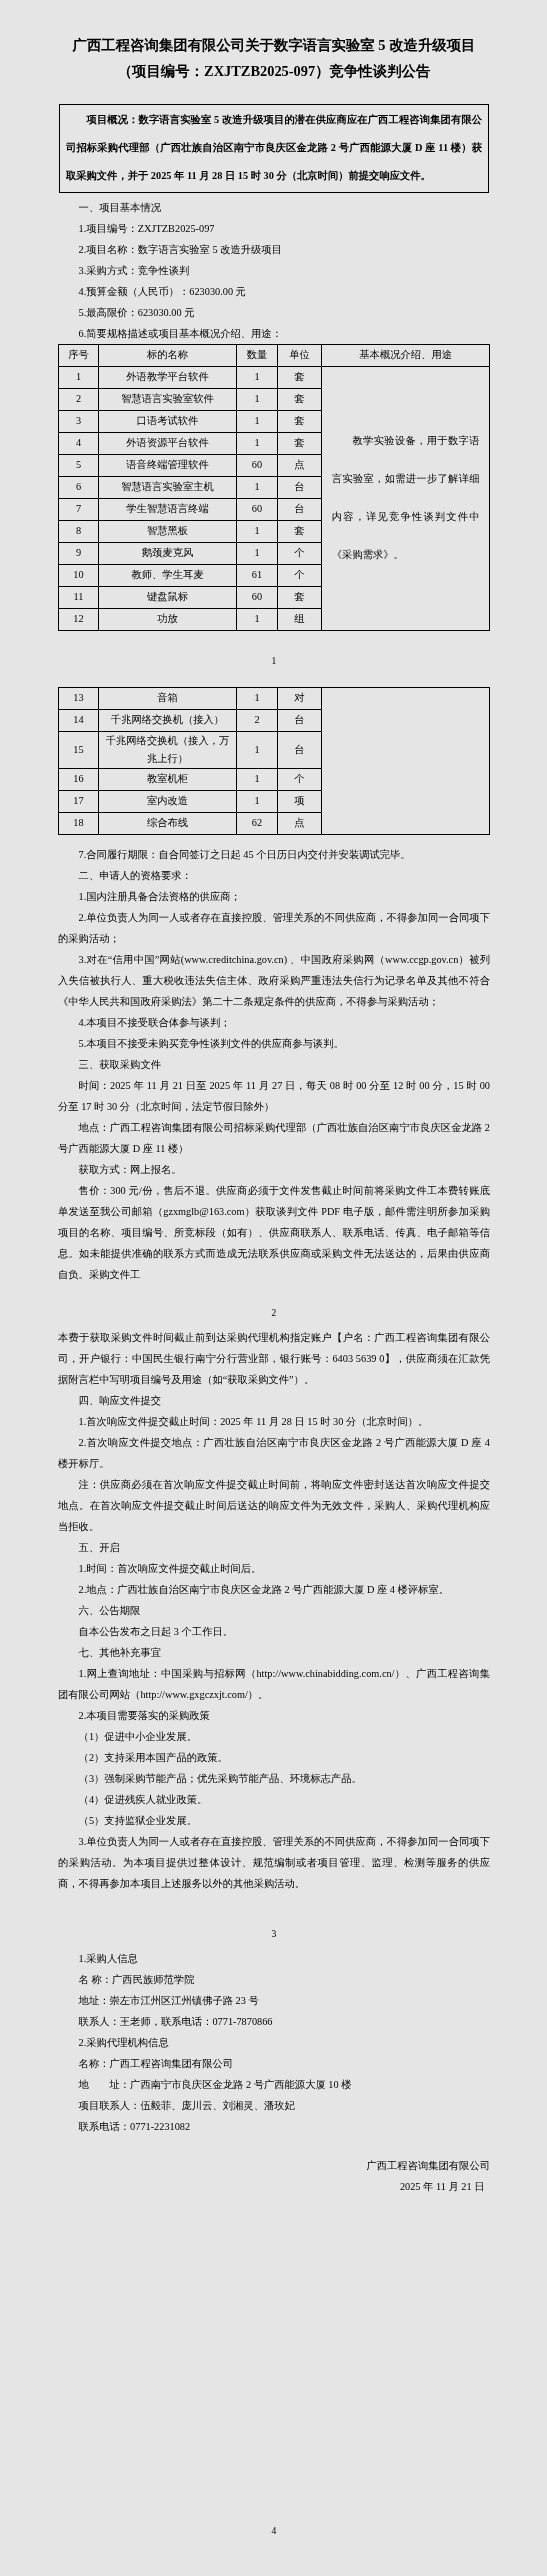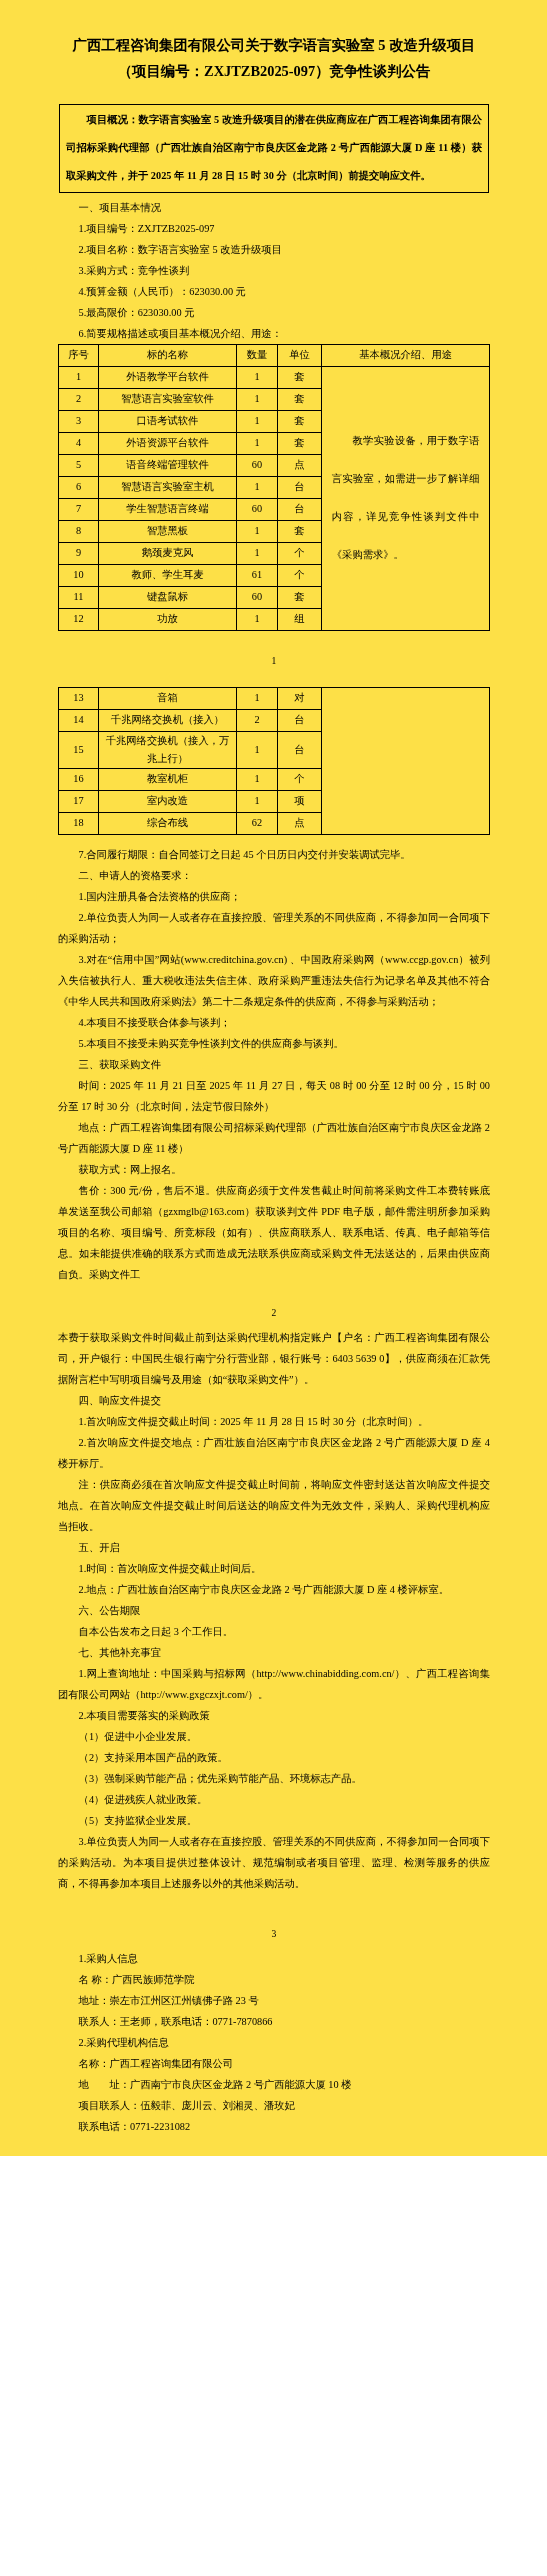--- a/index.html
+++ b/index.html
@@ -1,17 +1,17 @@
 <!DOCTYPE html>
 <html lang="zh" style="font-size:11px"><head>
 <meta charset="utf-8">
 <style>
   html,body{margin:0;padding:0;background:#ffffff;}
   .page{
-    position:relative;width:548px;height:2156px;margin:0 auto;background:#fde047;
+    position:relative;width:548px;height:2576px;margin:0 auto;background:#e5e5e5;
     box-sizing:border-box;padding:31.5px 58px 0 58px;overflow:hidden;
     font-family:"Liberation Serif","DejaVu Serif",serif;color:#000;font-size:10.3px;
   }
   .doc-title{font-size:14.4px;font-weight:bold;text-align:center;line-height:26px;margin:0 0 20.5px 0;}
   .overview-box{border:0.7px solid #000;margin:0 1.4px 4.1px 1.4px;padding:1.4px 5.5px;}
   .overview-box p{margin:0;line-height:28px;text-indent:2em;text-align:justify;font-weight:bold;}
   .para{margin:0;line-height:21px;text-align:justify;}
   .heading,.indent{text-indent:2em;}
   .flush{text-indent:0;}
   .pagenum{margin:0;line-height:20.5px;text-align:center;font-size:9.6px;text-indent:0;}
@@ -26,21 +26,21 @@
     font-weight:normal;font-size:10.3px;line-height:18px;word-break:break-all;
   }
   .tbl .hrow th{height:21px;}
   .tbl tbody td{height:21px;}
   .col-no{width:40px;}.col-name{width:138px;}.col-qty{width:41px;}.col-unit{width:44px;}
   .tbl-right{flex:1;margin-left:-0.7px;border:0.7px solid #000;display:flex;flex-direction:column;}
   .tbl-right .hd{height:21px;border-bottom:0.7px solid #000;display:flex;align-items:center;justify-content:center;font-family:Liberation Serif, serif;}
   .tbl-right .bd{flex:1;display:flex;align-items:center;}
   .note-text{margin:4px;padding:0 5.5px;line-height:38px;text-indent:2em;text-align:justify;}
   .sig{margin:0;line-height:21px;text-align:right;}
-  .sig-org{margin-top:24px;padding-right:0;}
+  .sig-org{margin-top:18px;padding-right:0;}
   .sig-date{padding-right:5.5px;}
 </style>
 </head>
 <body>
 
 <div class="page">
 
   <h1 class="doc-title">
     <div>广西工程咨询集团有限公司关于数字语言实验室 5 改造升级项目</div>
     <div>（项目编号：ZXJTZB2025-097）竞争性谈判公告</div>

